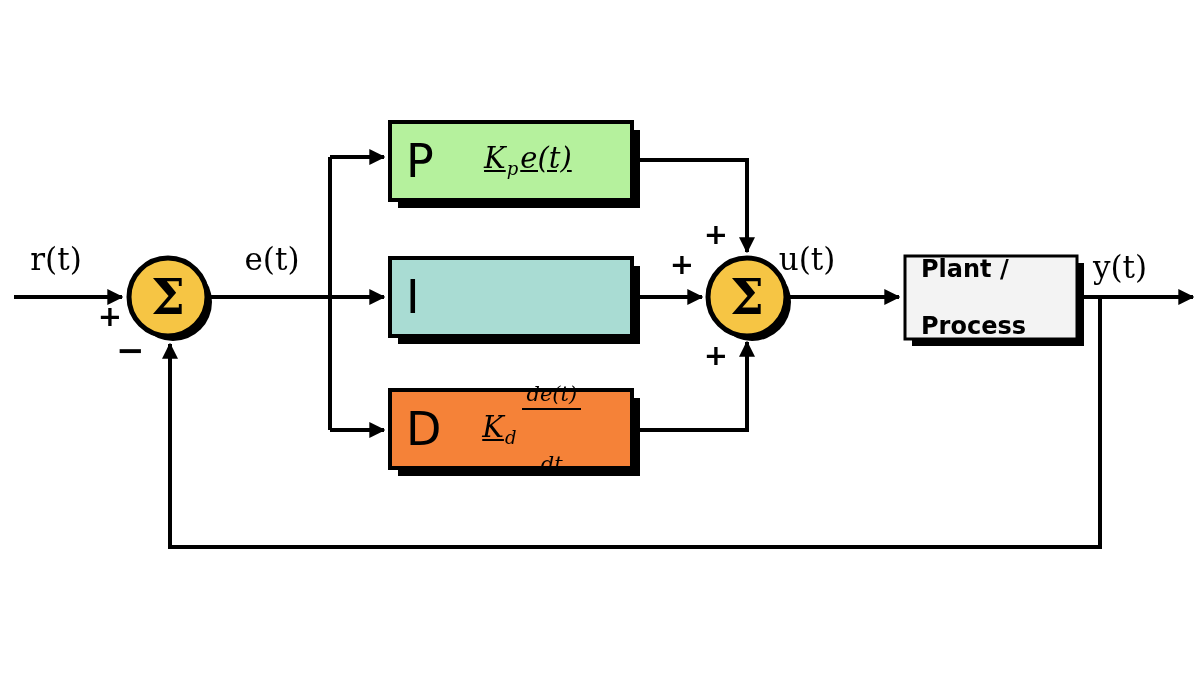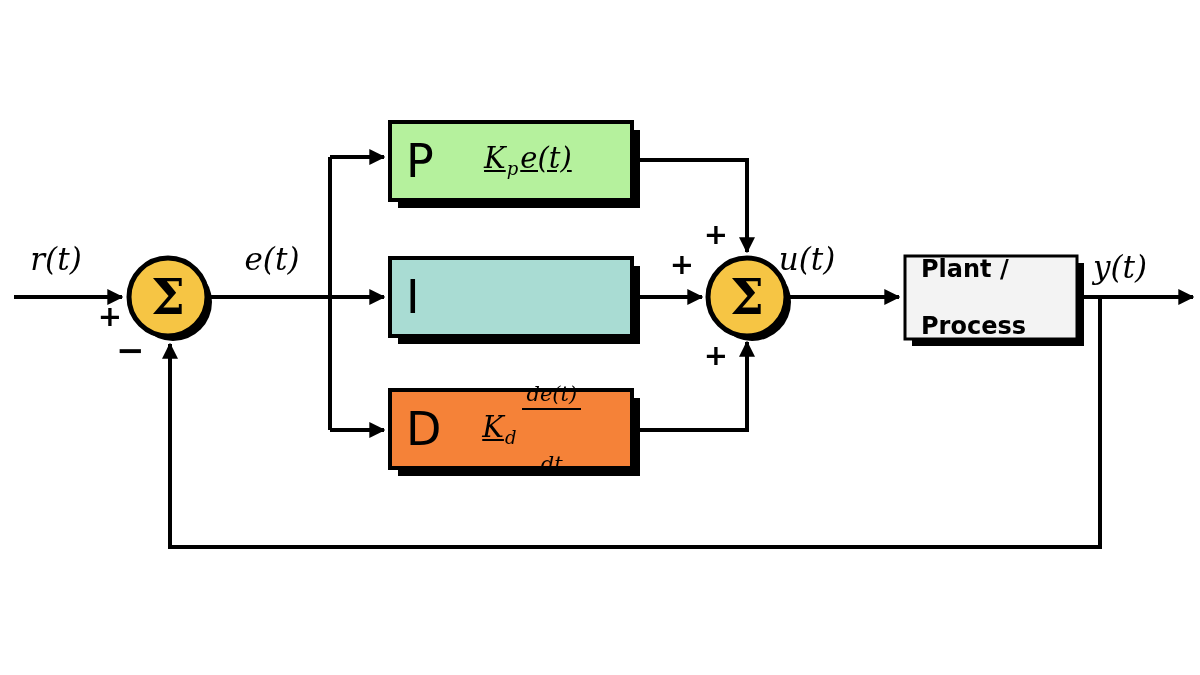--- a/index.html
+++ b/index.html
@@ -1,21 +1,21 @@
 <!DOCTYPE html>
 <html><head>
 <meta charset="utf-8">
 <style>
   html,body{margin:0;padding:0;background:#ffffff;}
   .stage{position:relative;width:1200px;height:675px;background:#ffffff;
          font-family:"DejaVu Serif",serif;color:#000;overflow:hidden;}
   .stage svg.wires{position:absolute;left:0;top:0;}
 
   
-  .lbl{position:absolute;font-style:italic;font-size:31px;text-align:center;line-height:1;}
+  .lbl{position:absolute;font-size:31px;text-align:center;line-height:1;}
 
   
   .sign{position:absolute;font-family:"DejaVu Sans",sans-serif;font-weight:700;
         font-size:29px;line-height:1;width:28px;text-align:center;}
 
   
   .sigma{position:absolute;width:78px;height:78px;display:flex;align-items:center;
          justify-content:center;font-size:48px;font-weight:700;line-height:1;}
 
   

